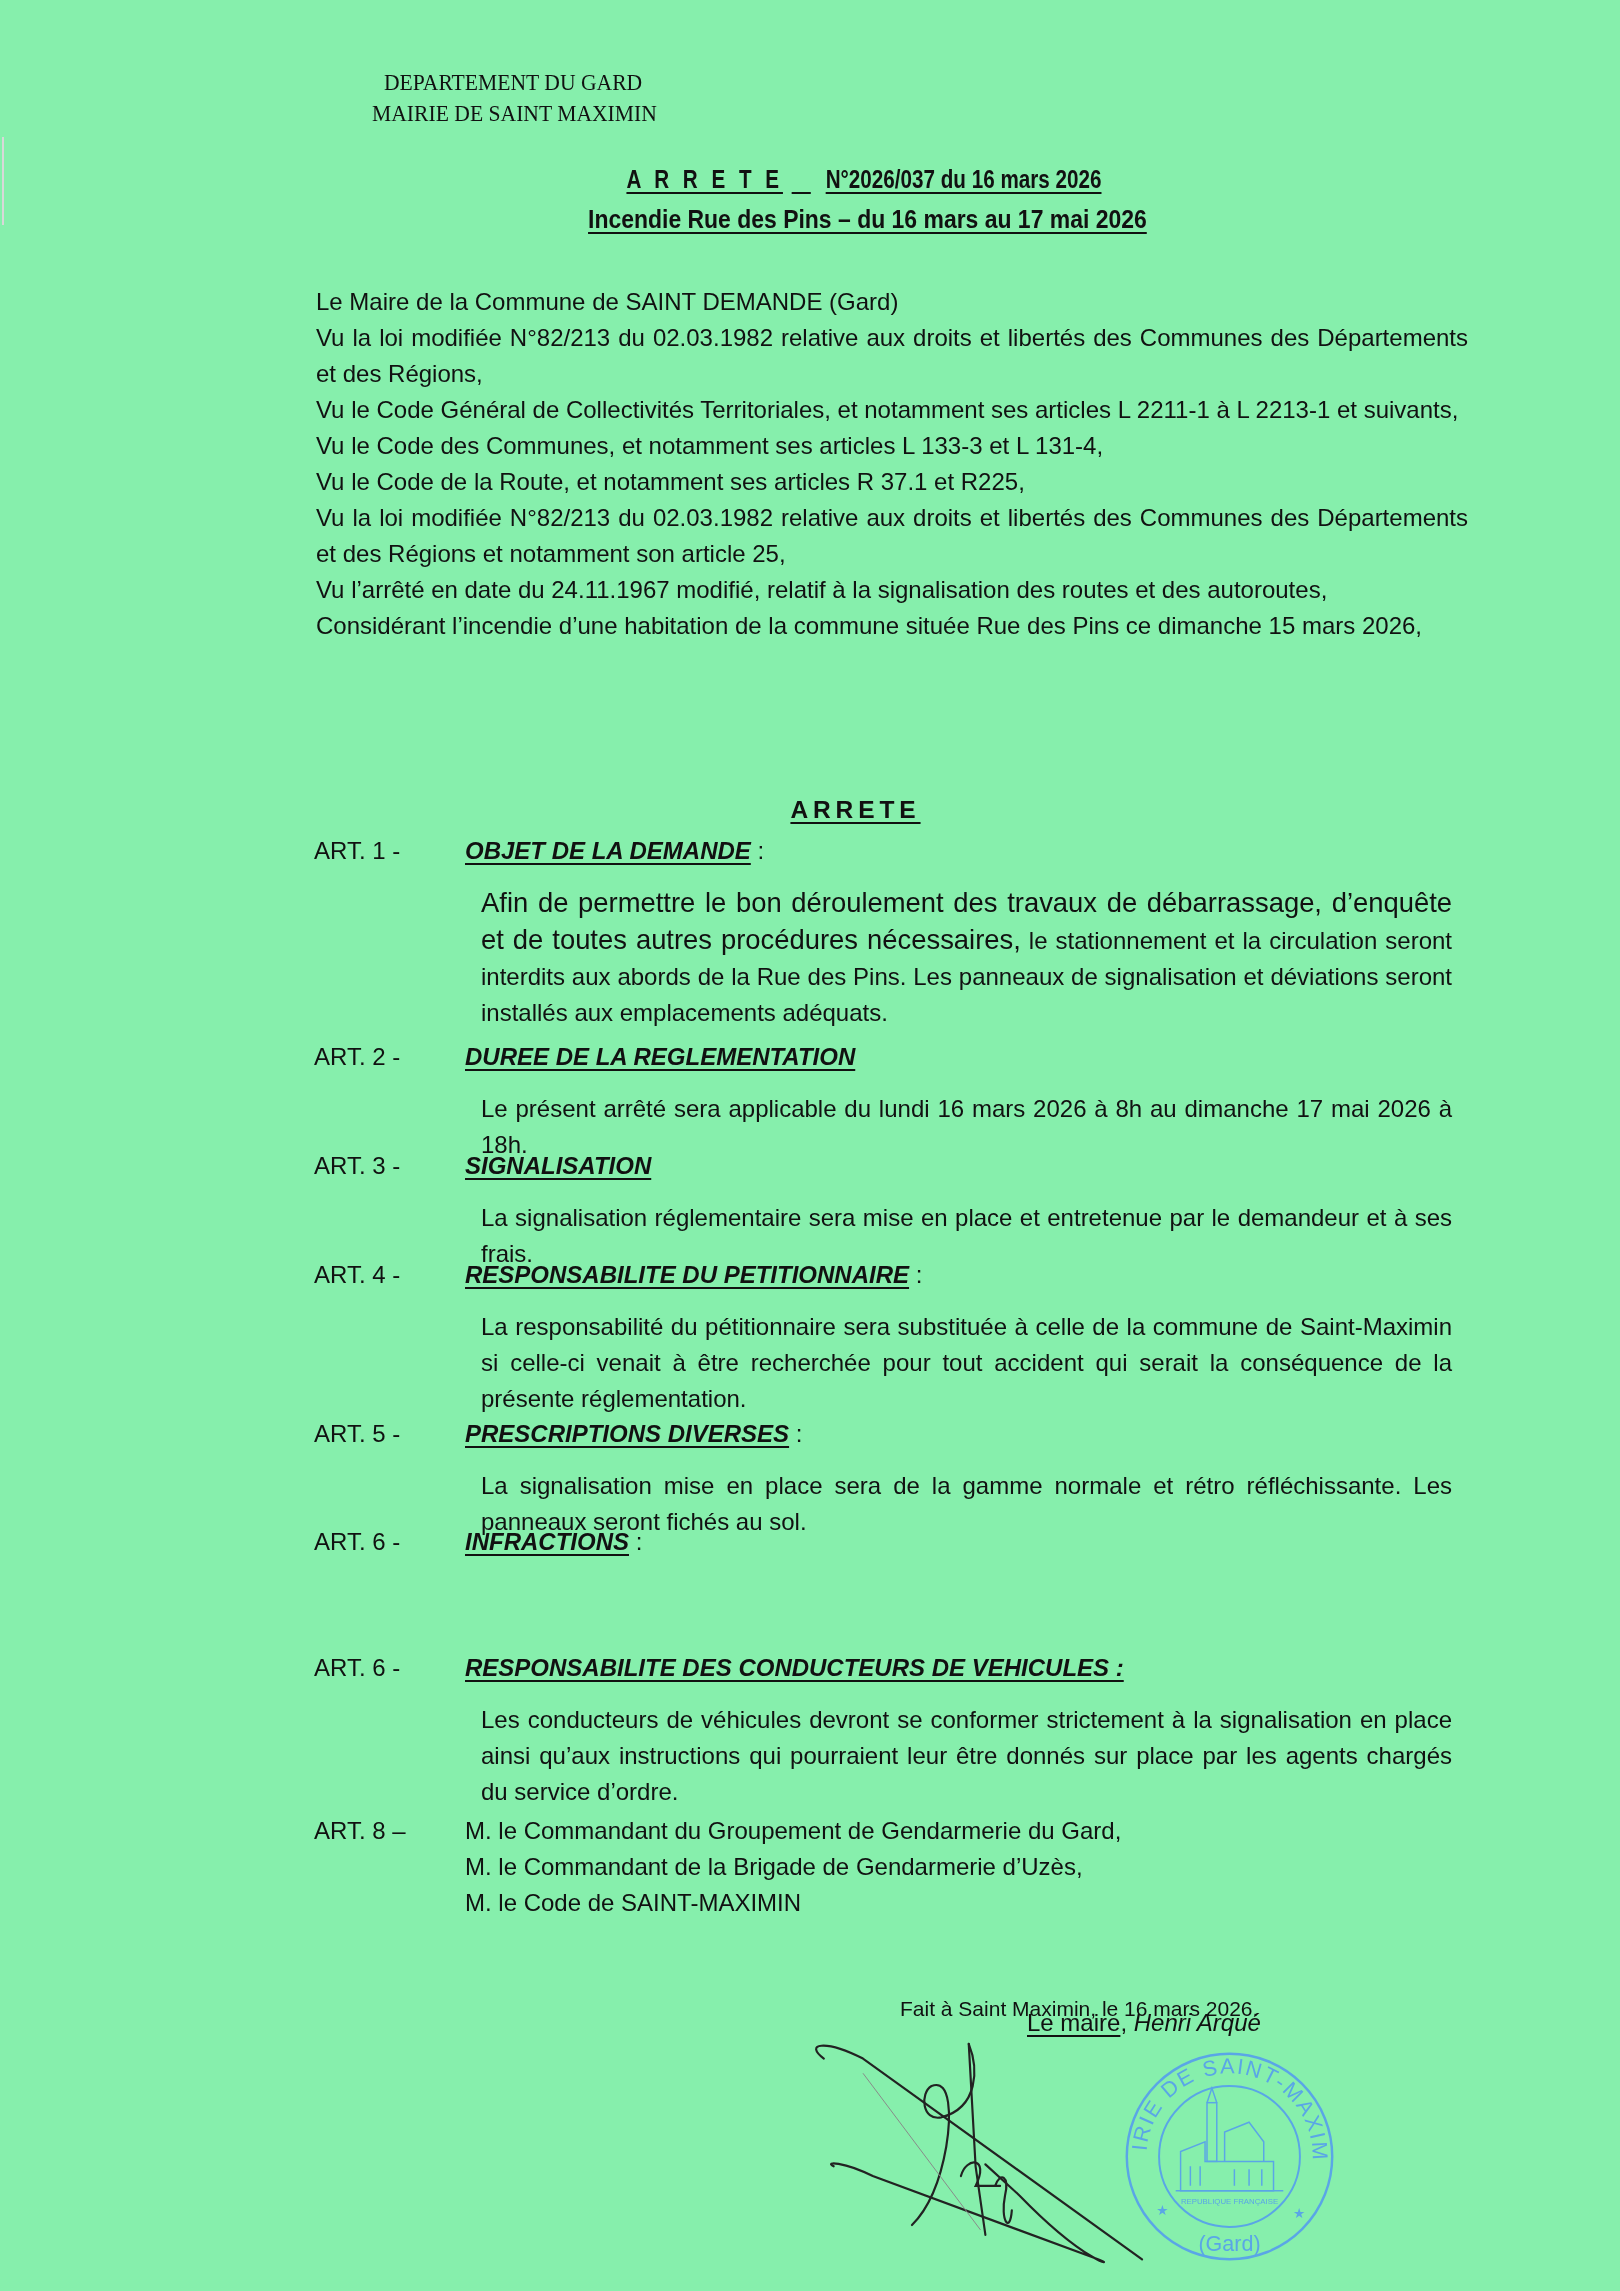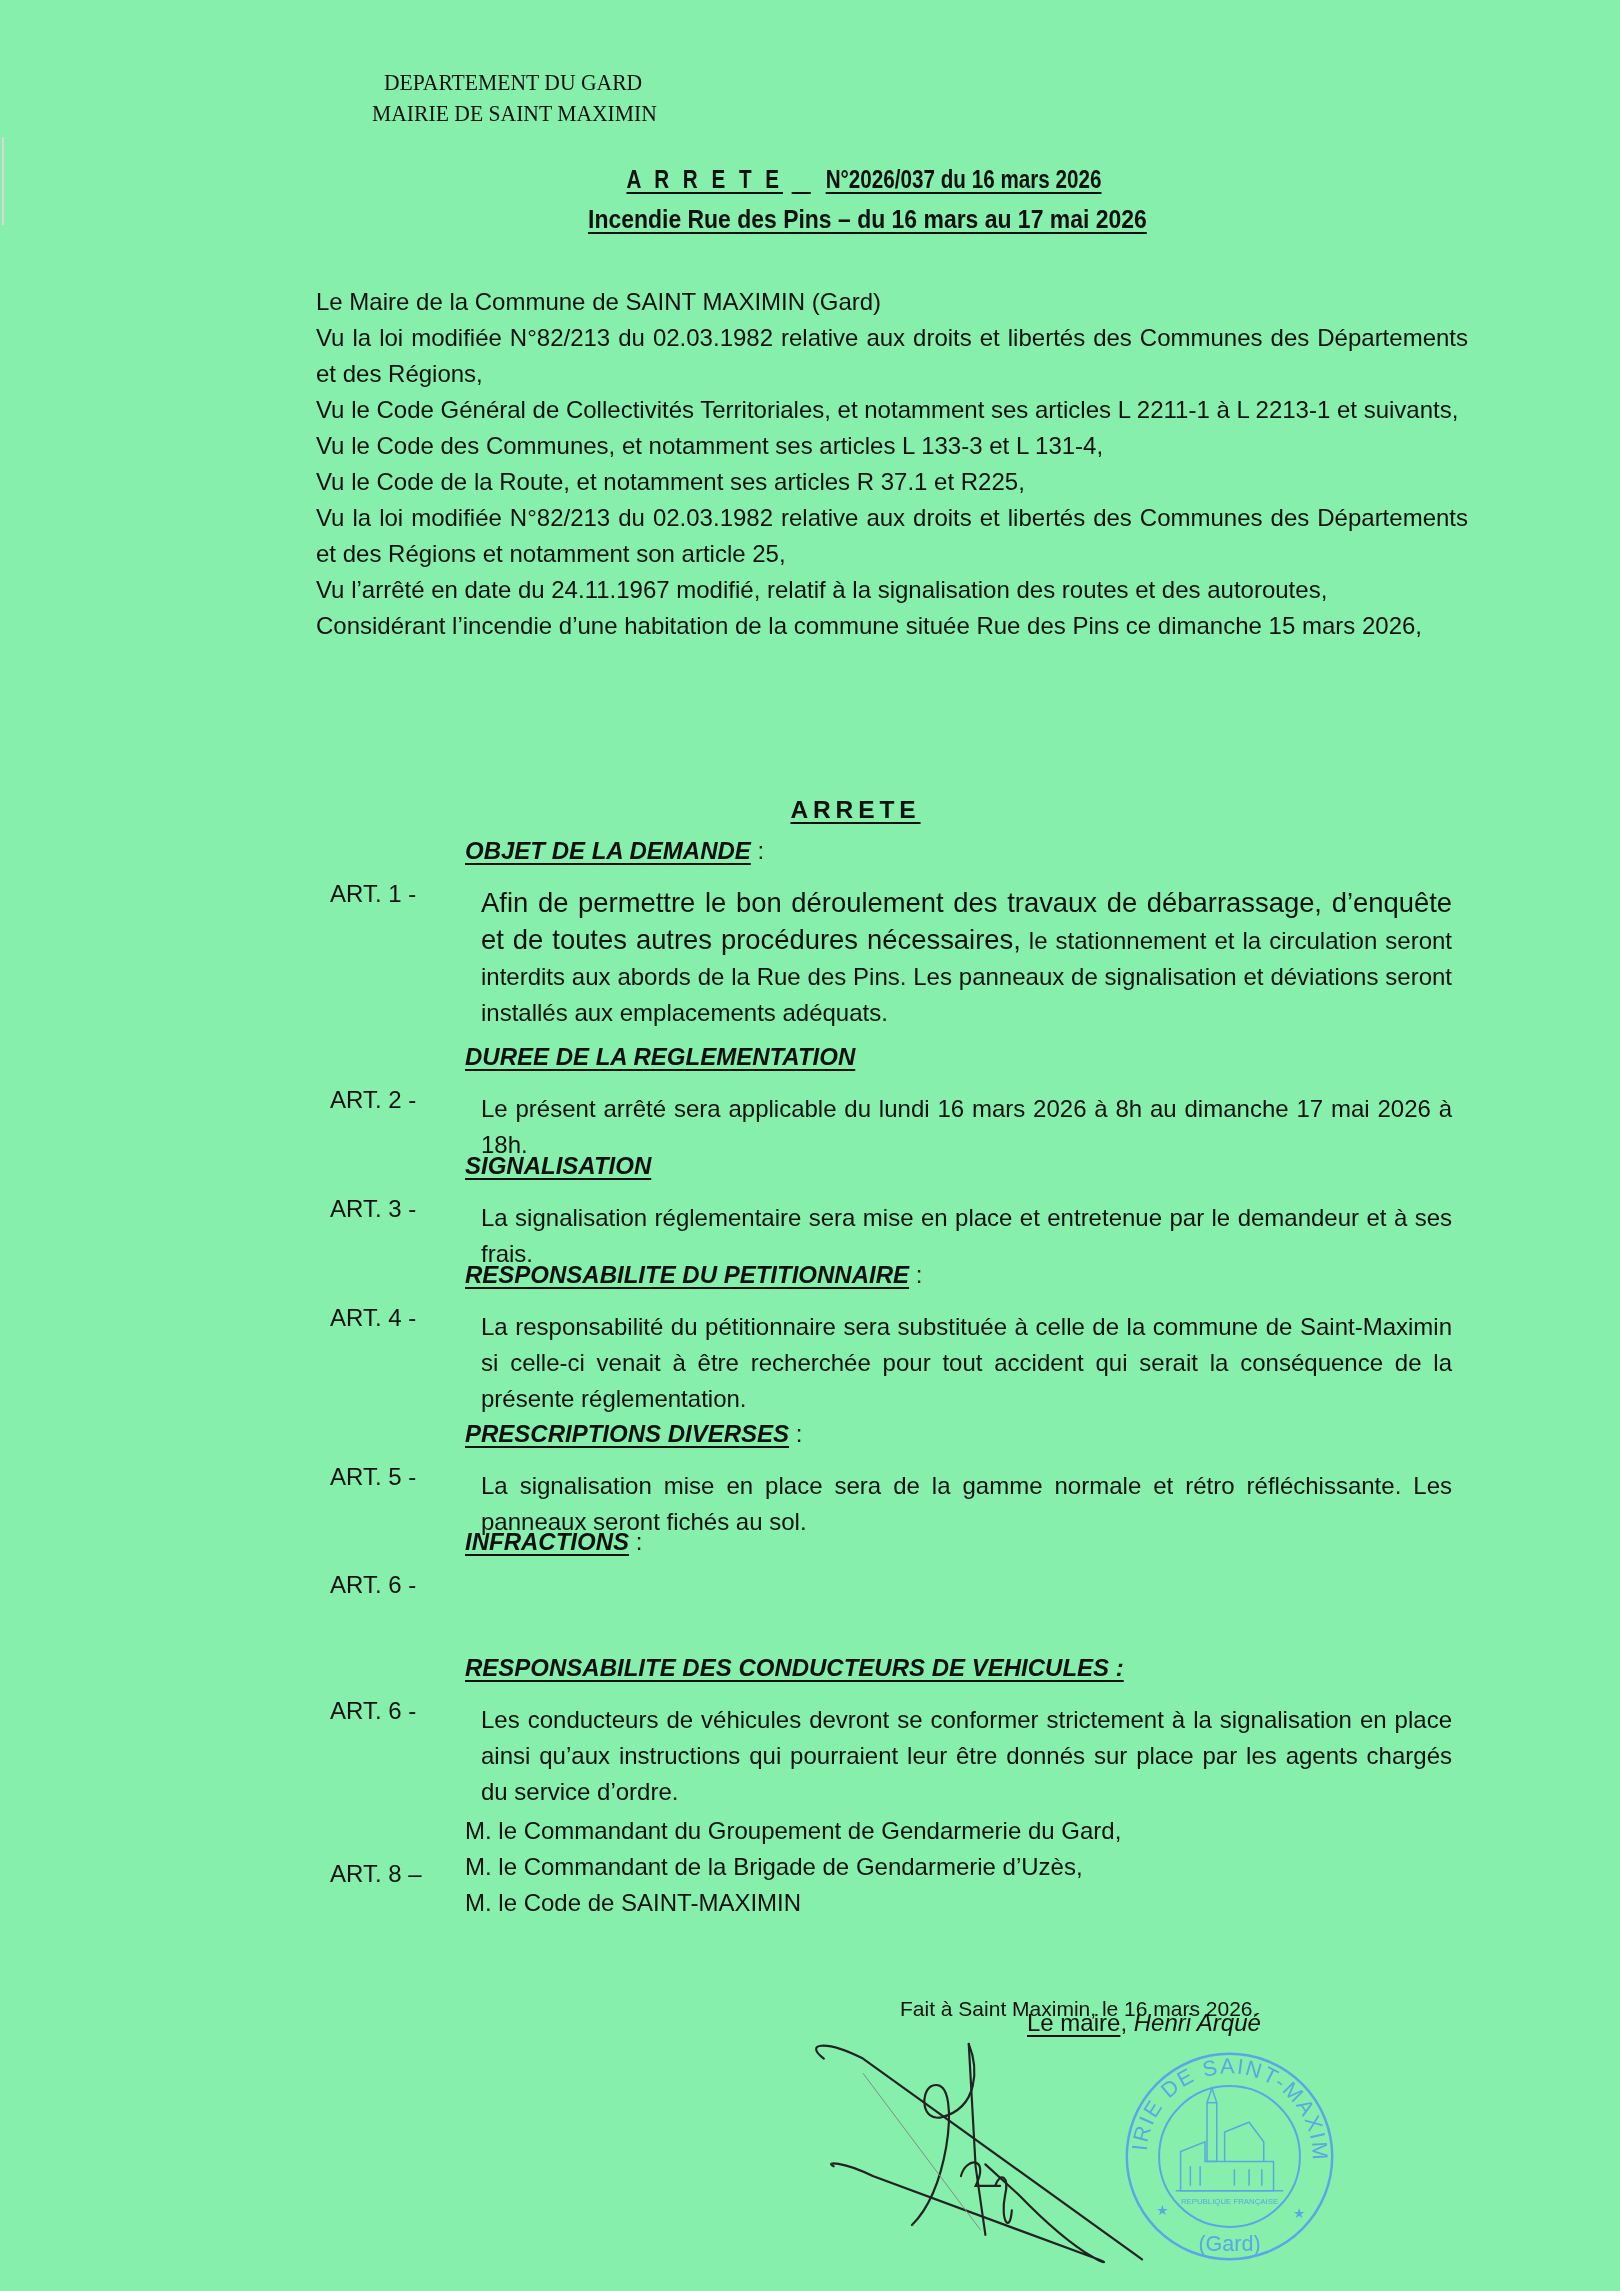--- a/index.html
+++ b/index.html
@@ -11,21 +11,21 @@
   .title { position:absolute; left:0; width:1620px; text-align:center; font-family:"Liberation Sans", sans-serif; font-weight:bold; font-size:25.5px; }
   .title span { text-decoration:underline; text-decoration-thickness:2px; text-underline-offset:3.9px; display:inline-block; transform:scaleX(0.9); }
   .title.t1 { top:165px; left:57px; }
   .title.t2 { top:205px; left:57px; }
   .spaced { letter-spacing:4.9px; }
   .body { position:absolute; left:316px; width:1152px; font-family:"Liberation Sans", sans-serif; font-size:24px; line-height:36px; }
   .body p { margin:0; text-align:justify; }
   .arrete-heading { position:absolute; top:796px; left:0; width:1620px; text-align:center; padding-left:91px; box-sizing:border-box; font-family:"Liberation Sans", sans-serif; font-weight:bold; font-size:24.5px; }
   .arrete-heading span { text-decoration:underline; text-underline-offset:3.9px; letter-spacing:4.9px; }
   .art { position:absolute; left:314px; width:1154px; font-family:"Liberation Sans", sans-serif; font-size:24px; line-height:36px; }
-  .art .lbl { position:absolute; left:16px; top:0; width:147px;margin-top:43px; }
+  .art .lbl { position:absolute; left:0; top:0; width:147px; }
   .art .content { margin-left:151px; }
   .art .head { font-weight:bold; font-style:italic; }
   .art .head u { text-underline-offset:3.9px; text-decoration-thickness:2px; }
   .art .txt { text-align:justify; margin:16px; }
   .fait { position:absolute; left:900px; top:1997px; font-family:"Liberation Sans", sans-serif; font-size:21px; }
   .maire { position:absolute; left:1027px; top:2009px; font-family:"Liberation Sans", sans-serif; font-size:24px; font-weight:normal; }
   .maire u { text-underline-offset:3.9px; text-decoration-thickness:2px; }
   .maire i { font-style:italic; }
   .sig { position:absolute; left:804px; top:2039px; width:353px; height:235px; }
   .stamp { position:absolute; left:1117px; top:2044px; width:225px; height:225px; }
@@ -42,21 +42,21 @@
   <div class="hdr l2">MAIRIE DE SAINT MAXIMIN</div>
 
   <div class="title t1">
     <span><span class="spaced">A R R E T E</span>&nbsp;&nbsp; <span>N°2026/037 du 16 mars 2026</span></span>
   </div>
   <div class="title t2">
     <span>Incendie Rue des Pins – du 16 mars au 17 mai 2026</span>
   </div>
 
   <div class="body" style="top:284px;">
-    <p>Le Maire de la Commune de SAINT MAXIMIN (Gard)</p>
+    <p>Le Maire de la Commune de SAINT DEMANDE (Gard)</p>
     <p>Vu la loi modifiée N°82/213 du 02.03.1982 relative aux droits et libertés des Communes des Départements et des Régions,</p>
     <p>Vu le Code Général de Collectivités Territoriales, et notamment ses articles L 2211-1 à L 2213-1 et suivants,</p>
     <p>Vu le Code des Communes, et notamment ses articles L 133-3 et L 131-4,</p>
     <p>Vu le Code de la Route, et notamment ses articles R 37.1 et R225,</p>
     <p>Vu la loi modifiée N°82/213 du 02.03.1982 relative aux droits et libertés des Communes des Départements et des Régions et notamment son article 25,</p>
     <p>Vu l’arrêté en date du 24.11.1967 modifié, relatif à la signalisation des routes et des autoroutes,</p>
     <p>Considérant l’incendie d’une habitation de la commune située Rue des Pins ce dimanche 15 mars 2026,</p>
   </div>
 
   <div class="arrete-heading">

